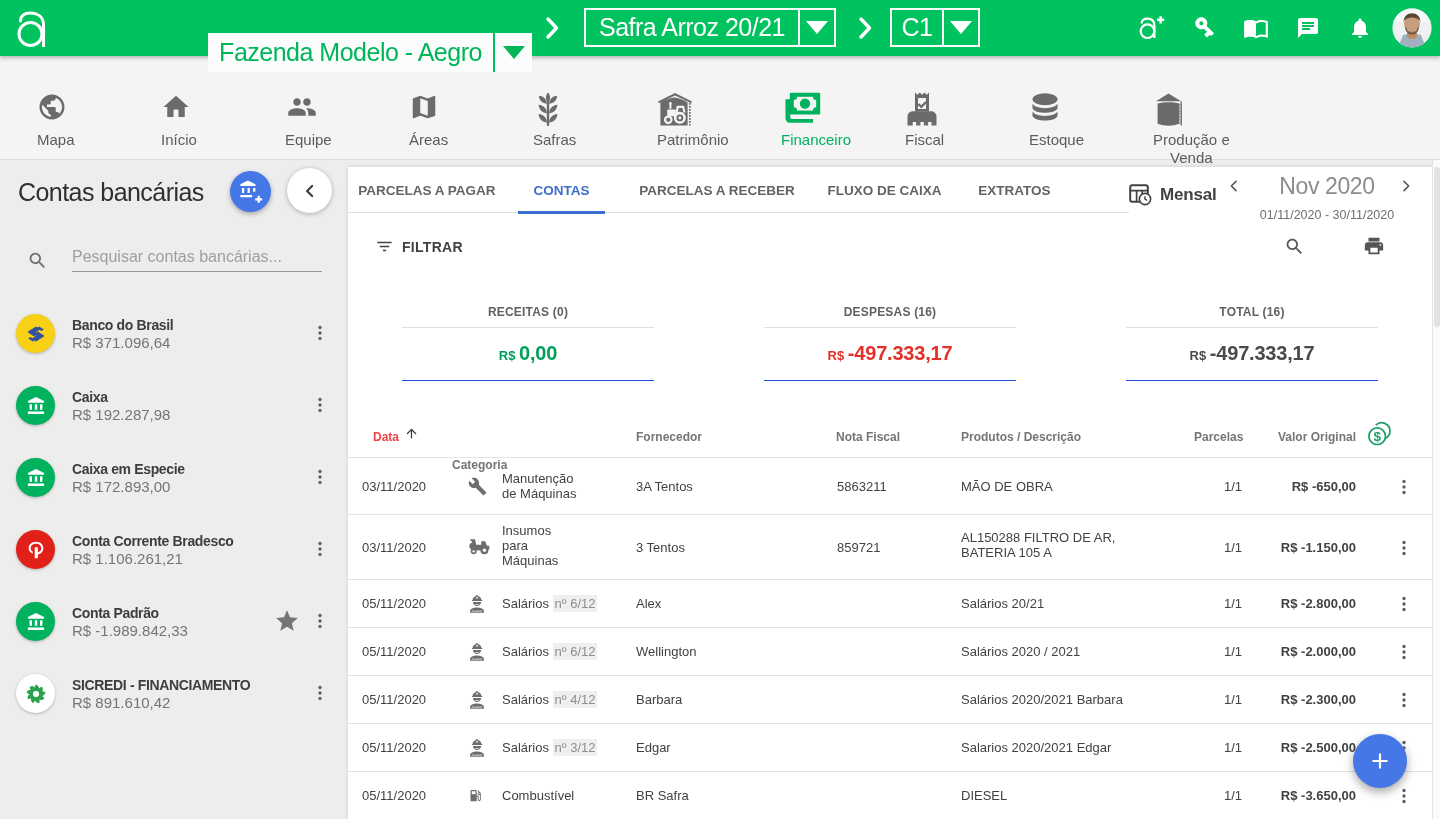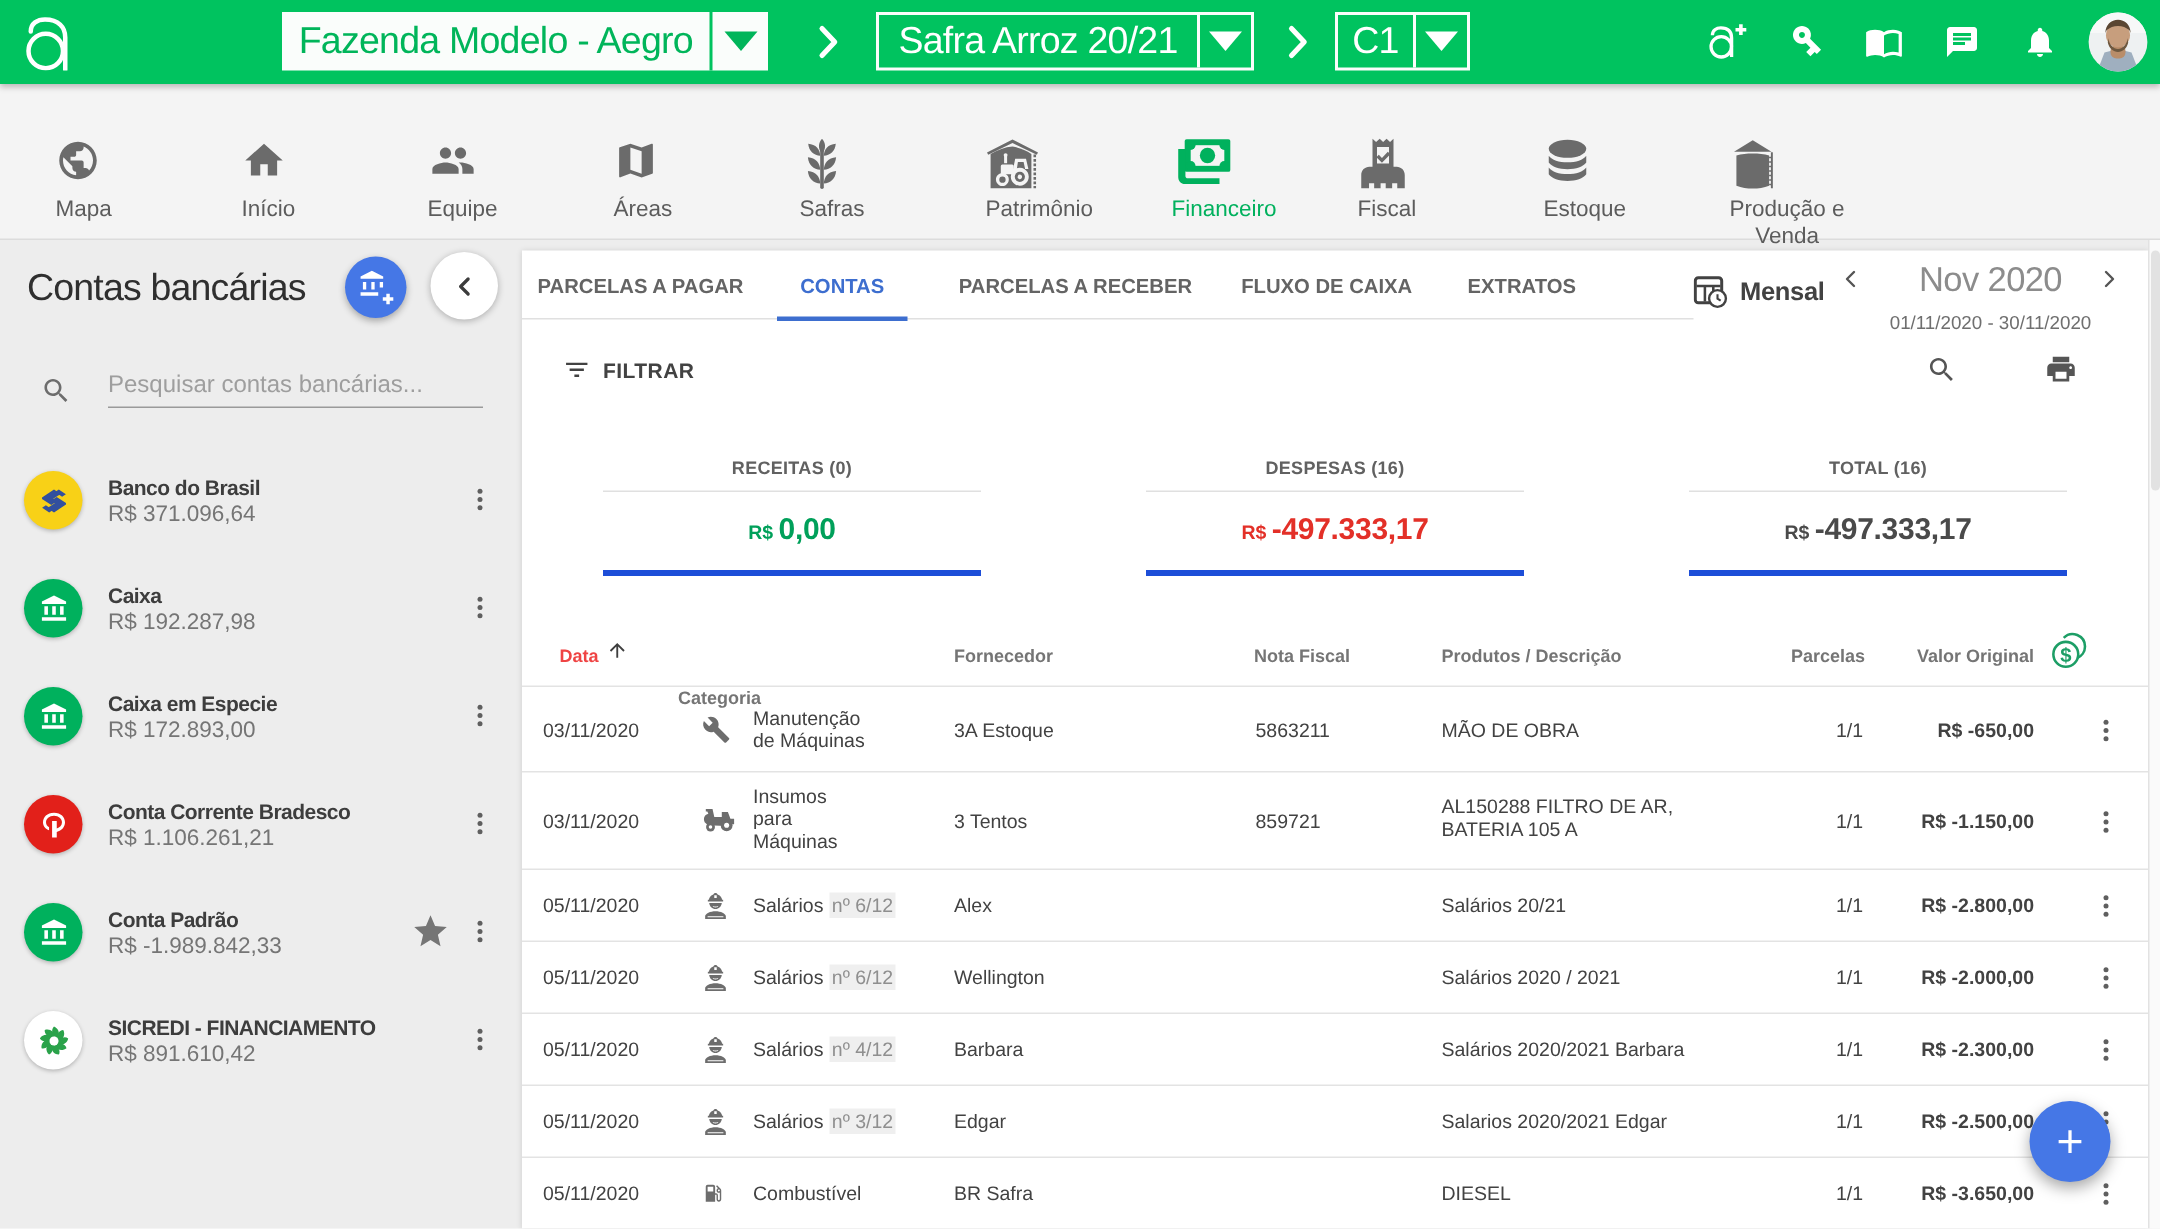--- a/index.html
+++ b/index.html
@@ -66,21 +66,21 @@
 
   .filterrow { position:absolute; top:46px; left:0; width:1084px; height:67px; }
   .filtrar { position:absolute; left:27px; top:24px; display:flex; align-items:center; color:#424242; }
   .filtrar span { font-size:14px; font-weight:bold; margin-left:8px; letter-spacing:.3px; }
   .fr-search { position:absolute; right:127px; top:23px; }
   .fr-print { position:absolute; right:47px; top:22px; }
 
   .summary { position:absolute; top:113px; left:0; width:1084px; height:132px; display:flex; justify-content:space-between; padding:0 54px; }
   .sumblock { width:252px; text-align:center; padding-top:25px; }
   .sumblock .lbl { font-size:12px; font-weight:bold; color:#616161; letter-spacing:.2px; padding-bottom:8px; border-bottom:1px solid #e0e0e0; }
-  .sumblock .val { padding:14px 0 15px; border-bottom:4px solid #1d4ed8; }
+  .sumblock .val { padding:14px 0 15px; border-bottom:1px solid #1d4ed8; }
   .sumblock .val .cur { font-size:13px; font-weight:bold; }
   .sumblock .val .amt { font-size:20px; font-weight:bold; letter-spacing:-.2px; }
   .v-green { color:#00a05a; }
   .v-red { color:#e33028; }
   .v-dark { color:#4a4a4a; }
 
   
   .thead { position:absolute; top:245px; left:0; width:1084px; height:45px; }
   .thead .hc { position:absolute; font-size:12px; font-weight:bold; color:#757575; top:18px; }
   .trow { position:absolute; left:0; width:1084px; border-top:1px solid #e3e3e3; }
@@ -102,21 +102,21 @@
   .scrollbar .thumb { position:absolute; top:7px; left:1px; width:6px; height:160px; background:#e2e2e2; border-radius:3px; }
 </style>
 </head>
 <body>
 
 <div class="topbar">
   <svg class="logo" width="33" height="36" viewBox="0 0 33 36" fill="none" stroke="#fff" stroke-width="3">
     <circle cx="13.5" cy="23" r="11.5"></circle>
     <path d="M3.5 10 C3.5 4.5 8 2 13 2 C22 2 26.5 7 26.5 14 L26.5 35.5" stroke-linecap="round" fill="none"></path>
   </svg>
-  <div class="selbox sel-white" style="left:188px;">
+  <div class="selbox sel-white" style="left:208px;margin-top:25px;">
     <div class="txt" style="width:285px;">Fazenda Modelo - Aegro</div>
     <div style="width:2px;height:39px;background:#00c35f;"></div>
     <div class="arrowcell" style="width:37px;">
         <div class="tri"></div>
       </div>
   </div>
   <div class="crumb" style="left:545px;"><svg width="14" height="24" viewBox="0 0 14 24" fill="none" stroke="#fff" stroke-width="3.4" stroke-linecap="round" stroke-linejoin="round">
         <path d="M3 3 L11.5 12 L3 21"></path>
       </svg></div>
   <div class="selbox sel-outline" style="left:584px;">
@@ -523,21 +523,21 @@
     </div>
   </div>
 
   <div id="tablerows">
       <div class="trow" style="top:290px;height:57px;">
     <div class="c c-date" style="top:20.5px;">03/11/2020</div>
     <div class="c c-icon" style="top:18.5px;"><svg width="19" height="19" viewBox="0 0 24 24" fill="#6d6d6d">
             <path d="M22.7 19l-9.1-9.1c.9-2.3.4-5-1.5-6.9-2-2-5-2.4-7.4-1.3L9 6 6 9 1.6 4.7C.4 7.1.9 10.1 2.9 12.1c1.9 1.9 4.6 2.4 6.9 1.5l9.1 9.1c.4.4 1 .4 1.4 0l2.3-2.3c.5-.4.5-1.1.1-1.4z"></path>
           </svg></div>
     <div class="c c-cat" style="top:13px;">Manutenção<br>de Máquinas</div>
-    <div class="c c-forn" style="top:20.5px;">3A Estoque</div>
+    <div class="c c-forn" style="top:20.5px;">3A Tentos</div>
     <div class="c c-nota" style="top:20.5px;">5863211</div>
     <div class="c c-prod" style="top:20.5px;">MÃO DE OBRA</div>
     <div class="c c-parc" style="top:20.5px;">1/1</div>
     <div class="c c-val" style="top:20.5px;">R$ -650,00</div>
     <div class="c c-dots" style="top:16.5px;"><svg width="20" height="24" viewBox="0 0 24 24" fill="#5f5f5f">
             <circle cx="12" cy="5.4" r="2"></circle>
             <circle cx="12" cy="12" r="2"></circle>
             <circle cx="12" cy="18.6" r="2"></circle>
           </svg></div>
   </div>

